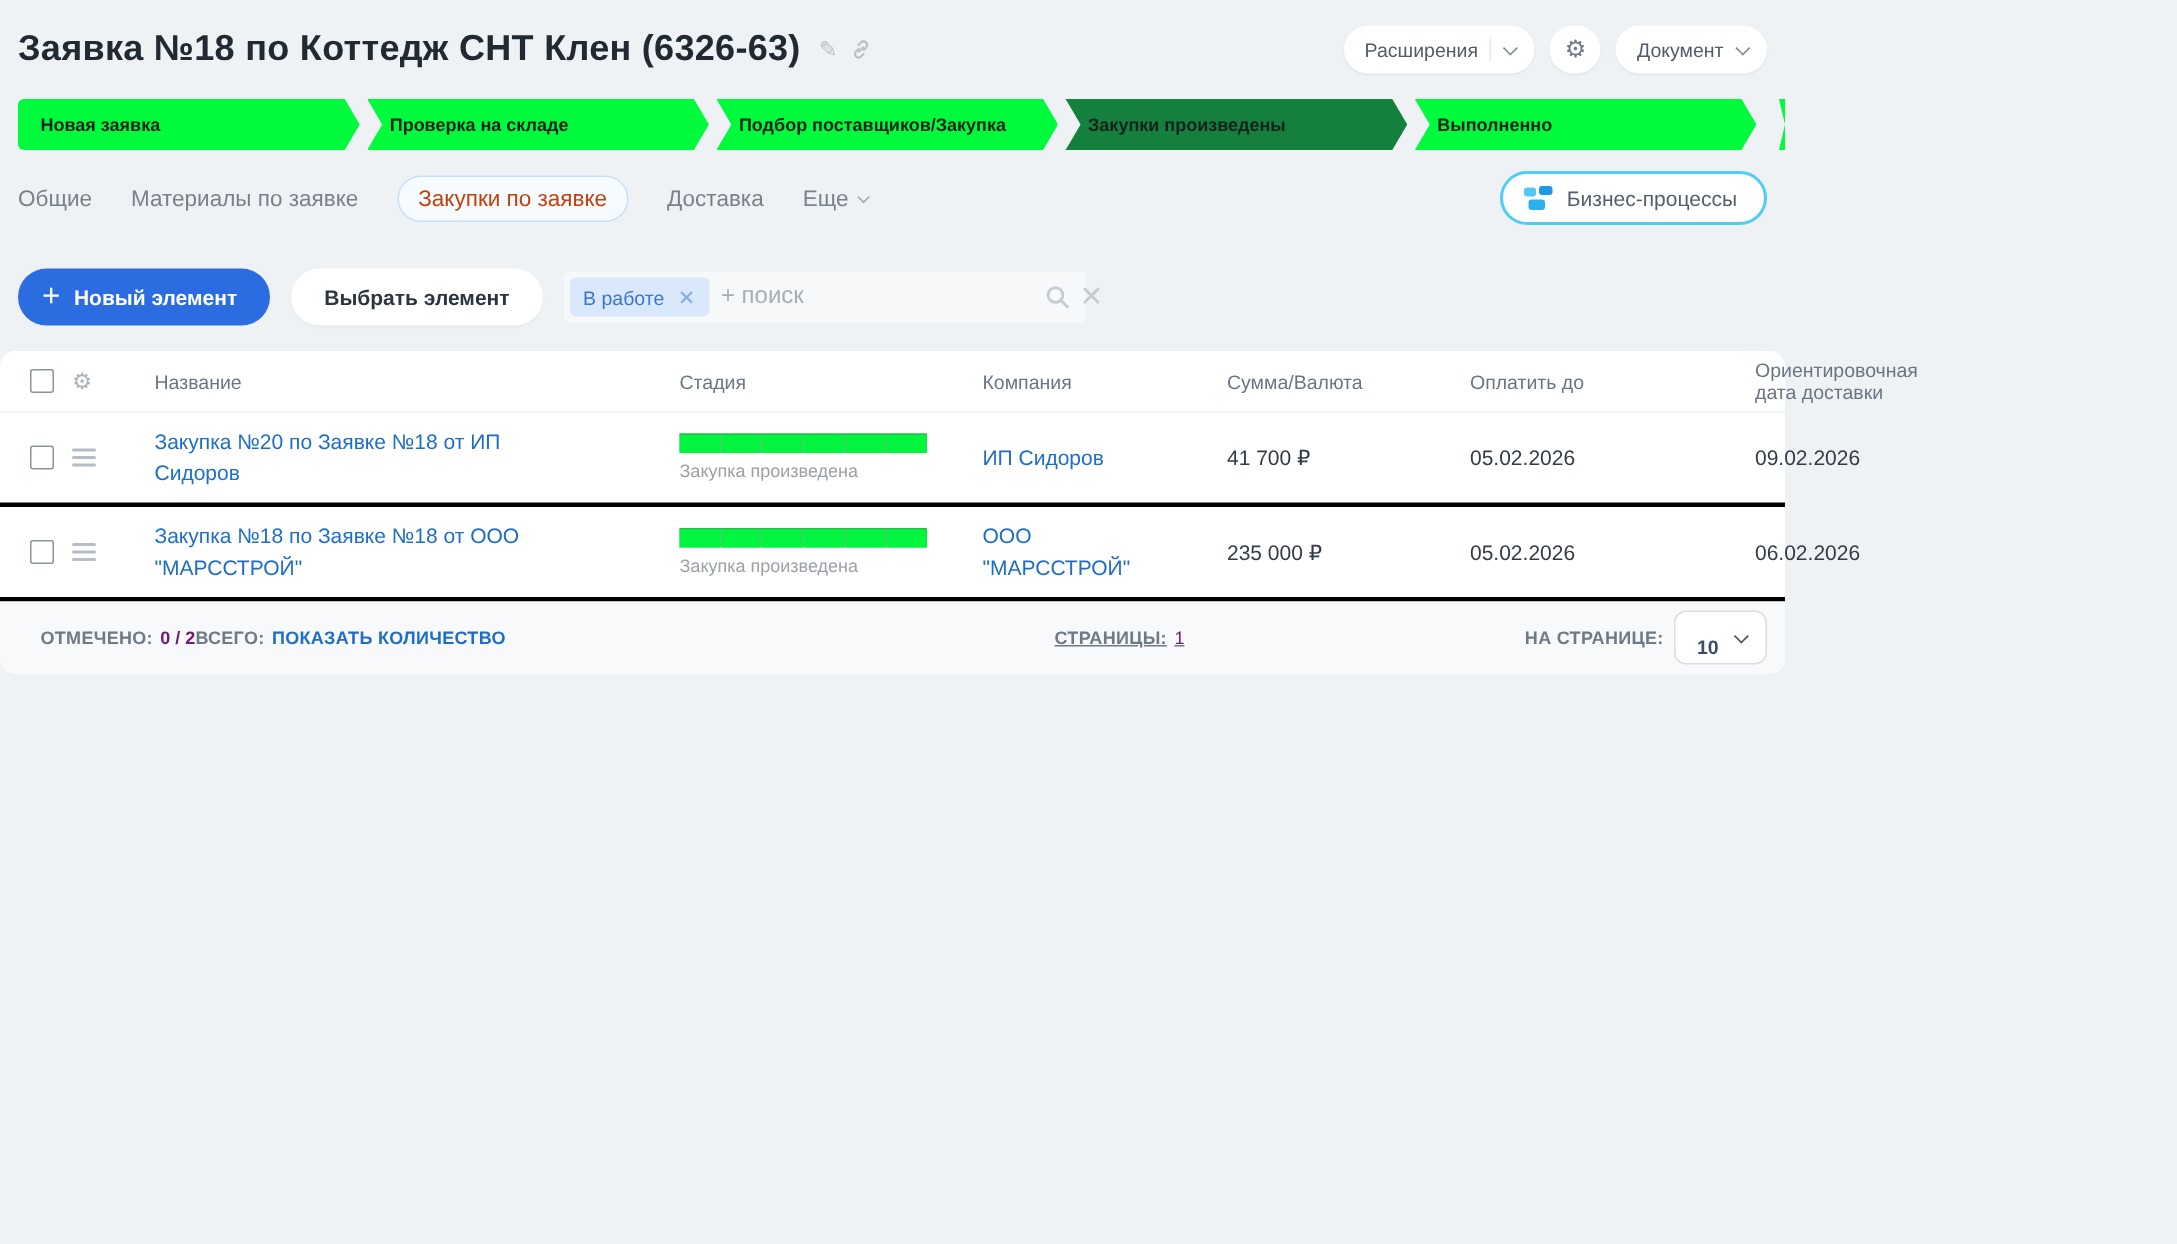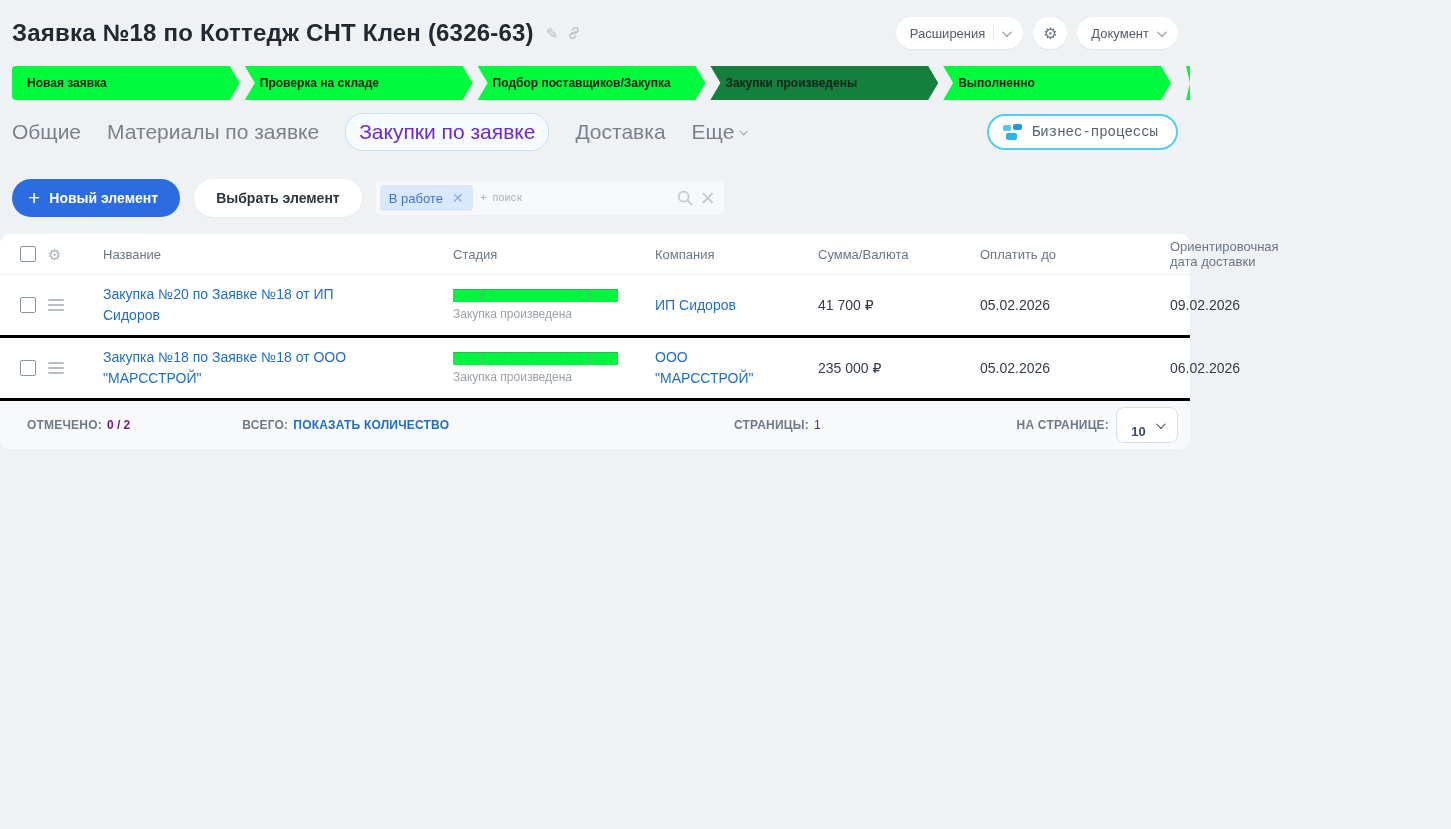--- a/index.html
+++ b/index.html
@@ -31,27 +31,27 @@
   .stage {
     flex:1 1 0; position:relative; display:flex; align-items:center; padding-left:15px;
     font-size:12px; font-weight:600; color:#14221c; cursor:pointer;
     clip-path:polygon(0 0, calc(100% - 10px) 0, 100% 50%, calc(100% - 10px) 100%, 0 100%, 10px 50%);
   }
   .stage.first { clip-path:polygon(0 0, calc(100% - 10px) 0, 100% 50%, calc(100% - 10px) 100%, 0 100%); border-radius:4px 0 0 4px; }
   .stage.partial { flex:0 0 14px; padding:0; clip-path:polygon(10px 0, 100% 0, 100% 100%, 10px 100%, 14px 50%); }
 
   
   .tabsrow { display:flex; align-items:center; margin:14px 12px 0 12px; height:36px; }
-  .tabs { display:flex; align-items:center; gap:26px; font-size:21px; color:#79828c; }
+  .tabs { display:flex; align-items:center; gap:26px; font-size:15px; color:#79828c; }
   .tab { cursor:pointer; white-space:nowrap; display:flex; align-items:center; gap:6px; }
-  .tab.active { color:#6d28d9; background:#f6fbff; border:1px solid #c7e0f8; border-radius:18px; padding:6px 13px; }
+  .tab.active { color:#c2410c; background:#f6fbff; border:1px solid #c7e0f8; border-radius:18px; padding:6px 13px; }
   .tab .chev { border-color:#9aa3ac; width:6px; height:6px; transform:rotate(45deg) translateY(-1px); }
   .bp-btn {
     margin-left:auto; background:#fff; border:2px solid #4ecdf5; border-radius:19px; height:36px;
-    display:flex; align-items:center; gap:9px; padding:0 18px 0 14px; font-size:14px; color:#535f6b; cursor:pointer;font-family:Liberation Mono, monospace;
+    display:flex; align-items:center; gap:9px; padding:0 18px 0 14px; font-size:14px; color:#535f6b; cursor:pointer;
   }
   .bp-icon { position:relative; width:20px; height:16px; }
   .bp-icon i { position:absolute; border-radius:2px; }
   .bp-icon .r1 { width:8px; height:6px; left:0; top:1px; background:#55c5f2; }
   .bp-icon .r2 { width:9px; height:6px; left:10px; top:0; background:#1f9ae0; }
   .bp-icon .r3 { width:11px; height:7px; left:3px; top:9px; background:#2bb2ee; }
 
   
   .toolbar { display:flex; align-items:center; margin:29px 12px 0 12px; height:38px; gap:14px; }
   .btn-primary {
@@ -65,21 +65,21 @@
   }
   .searchbox {
     width:348px; height:34px; background:#f6f8fa; border-radius:4px;
     display:flex; align-items:center; padding:0 8px 0 4px; gap:8px;
   }
   .filter-chip {
     background:#d9e9fb; color:#3d74d4; border-radius:4px; height:26px; padding:2px 9px;
     display:flex; align-items:center; gap:9px; font-size:13px; cursor:pointer; white-space:nowrap;
   }
   .filter-chip .chip-x { color:#85abe2; font-size:14px; cursor:pointer; }
-  .search-input { flex:1; border:none; background:transparent; outline:none; font-size:10px; color:#525c69; font-family:Liberation Mono, monospace; }
+  .search-input { flex:1; border:none; background:transparent; outline:none; font-size:16px; color:#525c69; font-family:Liberation Sans, sans-serif; }
   .search-input::placeholder { color:#a7aeb5; }
   .search-icons { display:flex; align-items:center; gap:6px; color:#c4cbd2; }
   .search-icons .sx { font-size:19px; line-height:1; cursor:pointer; color:#c4cbd2; }
 
   
   .card { background:#fff; border-radius:10px 10px 10px 10px; margin-top:17px; }
   .grid { display:grid; grid-template-columns:91px 362px 202px 163px 162px 190px 1fr; align-items:center; }
   .thead { height:41px; border-bottom:1px solid #edf0f3; font-size:13px; color:#6b7684; }
   .cell-sel { display:flex; align-items:center; gap:12px; padding-left:20px; }
   .cb {
@@ -99,23 +99,23 @@
   .stage-label { font-size:12px; color:#9ba1a8; margin-top:5px; }
 
   
   .tfoot {
     position:relative; height:48px; background:#f8f9fb; border-radius:0 0 10px 10px;
     display:flex; align-items:center; padding:0 12px 0 27px; font-size:12px; color:#6e7a87;
   }
   .tfoot .lbl { font-weight:700; letter-spacing:.2px; }
   .tfoot .val { color:#701a75; font-weight:700; margin-left:5px; }
   .foot-group { display:flex; align-items:center; }
-  .g2 { margin-left:112px; }
+  .g2 { }
   .foot-link { color:#1e6ec8; font-weight:700; margin-left:5px; cursor:pointer; letter-spacing:.2px; }
-  .pages { position:absolute; left:734px; }
+  .pages { position:absolute; left:703px;text-decoration:underline; }
   .pages .val { font-weight:400; }
   .per-page { margin-left:auto; display:flex; align-items:center; gap:7px; }
   .pp-select {
     width:62px; height:36px; background:#fff; border:1px solid #d9dee3; border-radius:8px;
     display:flex; align-items:center; justify-content:center; gap:10px; cursor:pointer;
   }
   .pp-select .ppv { color:#3c4c66; font-size:13px; font-weight:700;margin-top:12px; }
   .pp-select .chev { border-color:#3f4956; }
 
   svg { display:block; }

